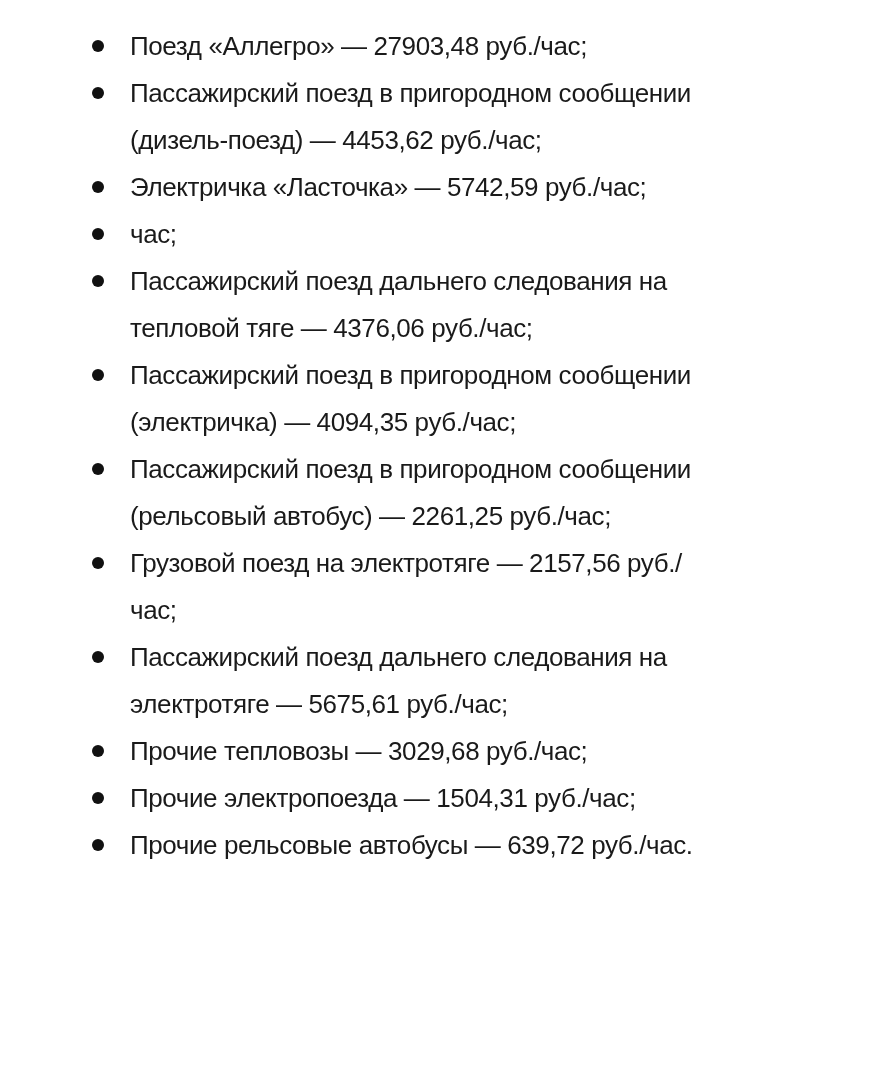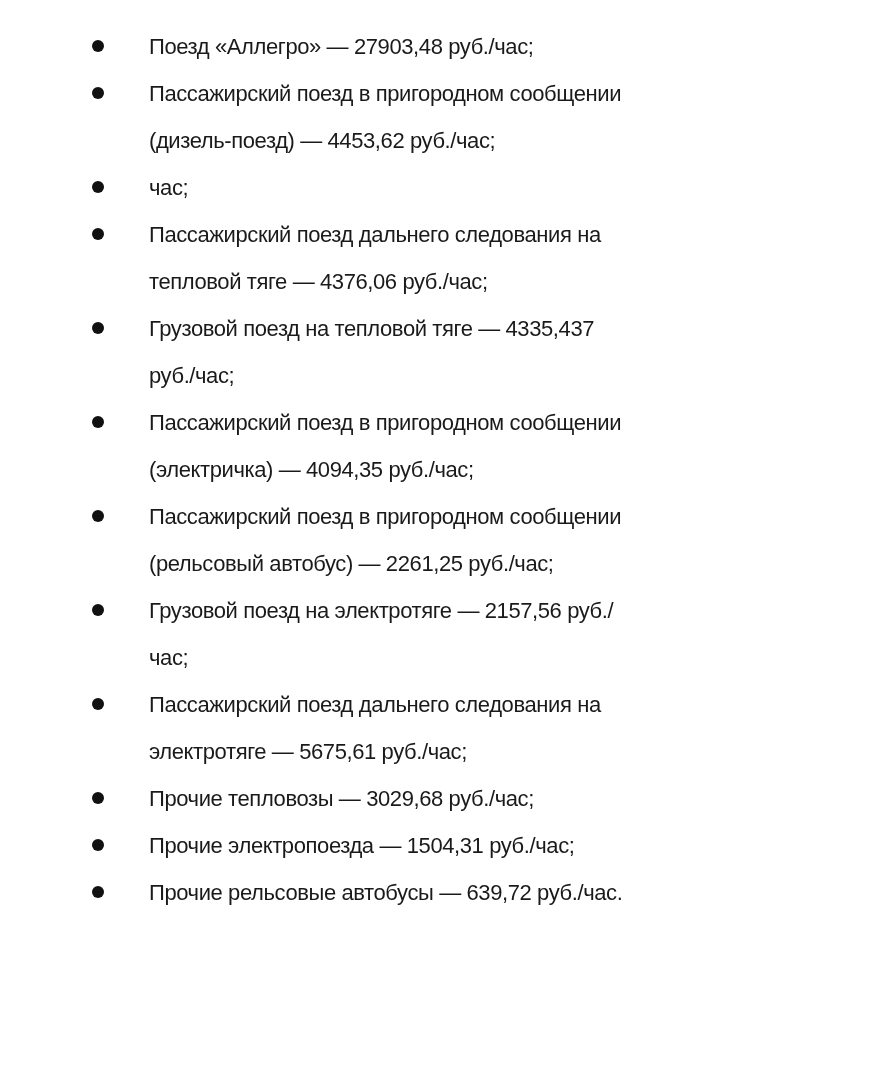--- a/index.html
+++ b/index.html
@@ -31,26 +31,25 @@
     width: 12px;
     height: 12px;
     border-radius: 50%;
     margin-top: 17px;
     justify-self: start;
   }
   .item-lines {
     min-width: 0;
   }
   .item-line {
-    font-size: 22px;
+    font-size: 26px;
     line-height: 47px;
     letter-spacing: -0.4px;
     white-space: nowrap;
     font-weight: 400;
-    margin-left: 19px;
   }
 </style>
 </head>
 <body style="background: rgb(255, 255, 255); color: rgb(26, 26, 26);">
 
 <main class="doc">
   <ul class="bullet-list">
       <li class="list-item">
         <span class="bullet" style="background: rgb(17, 17, 17);"></span>
         <div class="item-lines">
@@ -60,35 +59,34 @@
       <li class="list-item">
         <span class="bullet" style="background: rgb(17, 17, 17);"></span>
         <div class="item-lines">
           <div class="item-line">Пассажирский поезд в пригородном сообщении</div>
           <div class="item-line">(дизель-поезд) — 4453,62 руб./час;</div>
         </div>
       </li>
       <li class="list-item">
         <span class="bullet" style="background: rgb(17, 17, 17);"></span>
         <div class="item-lines">
+          <div class="item-line">Электричка «Ласточка» — 5742,59 руб./час;</div>
+        </div>
+      </li>
+      <li class="list-item">
+        <span class="bullet" style="background: rgb(17, 17, 17);"></span>
+        <div class="item-lines">
           <div class="item-line">час;</div>
         </div>
       </li>
       <li class="list-item">
         <span class="bullet" style="background: rgb(17, 17, 17);"></span>
         <div class="item-lines">
           <div class="item-line">Пассажирский поезд дальнего следования на</div>
           <div class="item-line">тепловой тяге — 4376,06 руб./час;</div>
-        </div>
-      </li>
-      <li class="list-item">
-        <span class="bullet" style="background: rgb(17, 17, 17);"></span>
-        <div class="item-lines">
-          <div class="item-line">Грузовой поезд на тепловой тяге — 4335,437</div>
-          <div class="item-line">руб./час;</div>
         </div>
       </li>
       <li class="list-item">
         <span class="bullet" style="background: rgb(17, 17, 17);"></span>
         <div class="item-lines">
           <div class="item-line">Пассажирский поезд в пригородном сообщении</div>
           <div class="item-line">(электричка) — 4094,35 руб./час;</div>
         </div>
       </li>
       <li class="list-item">

